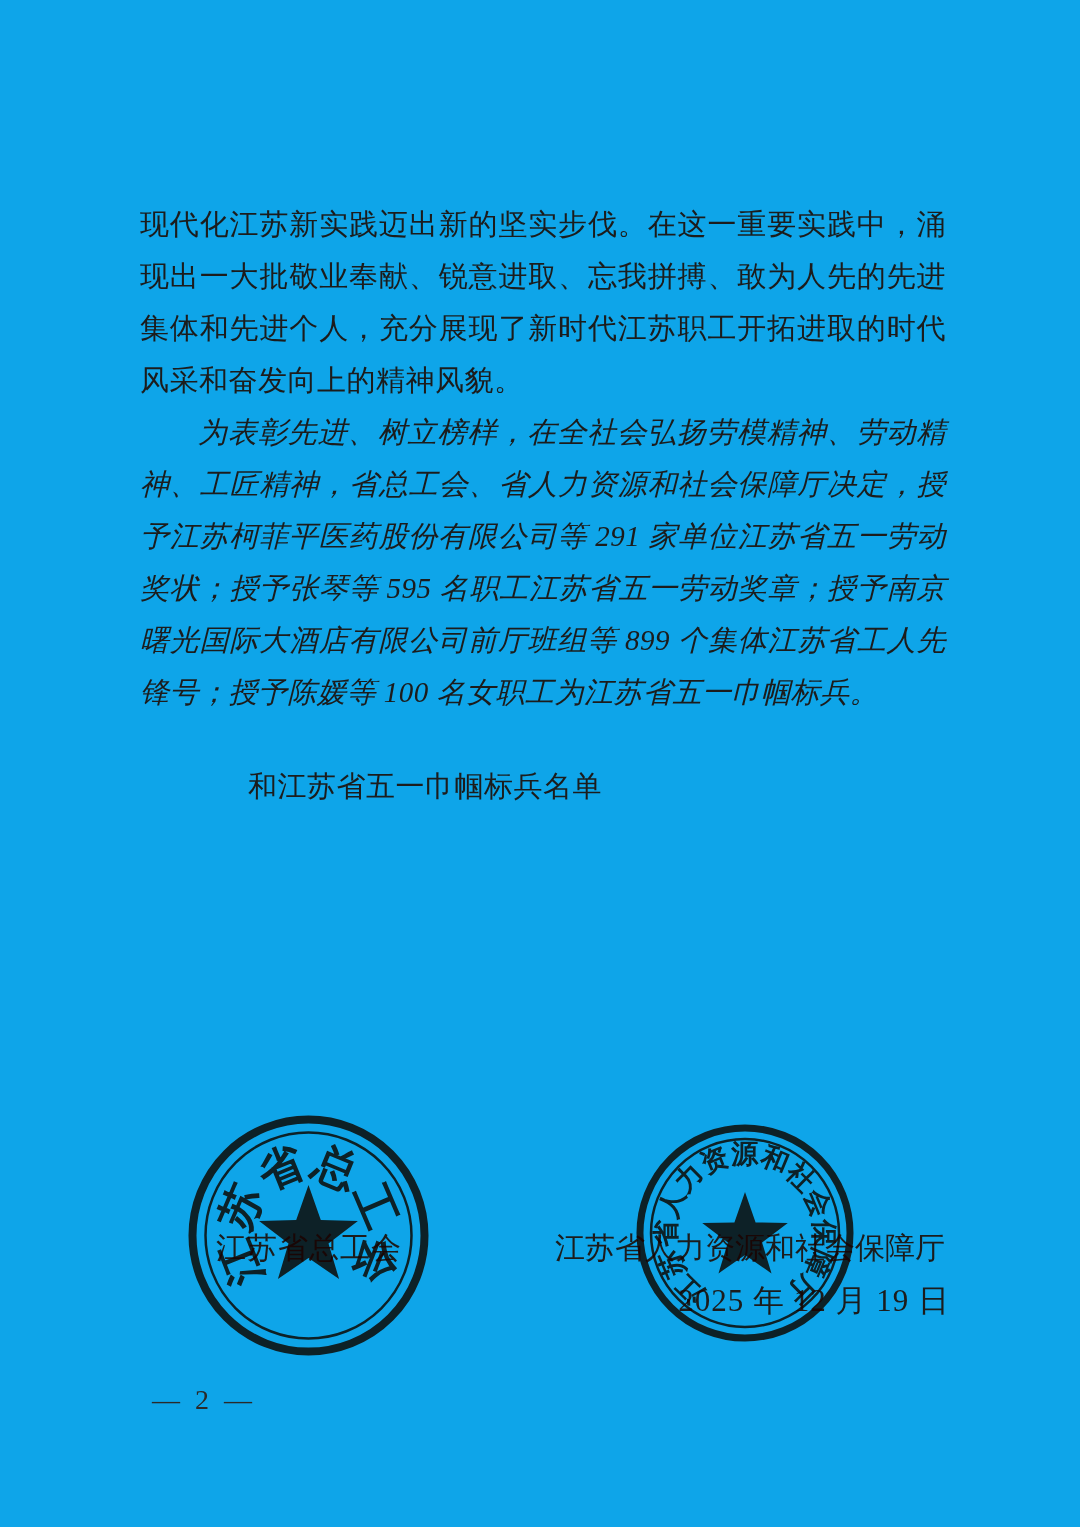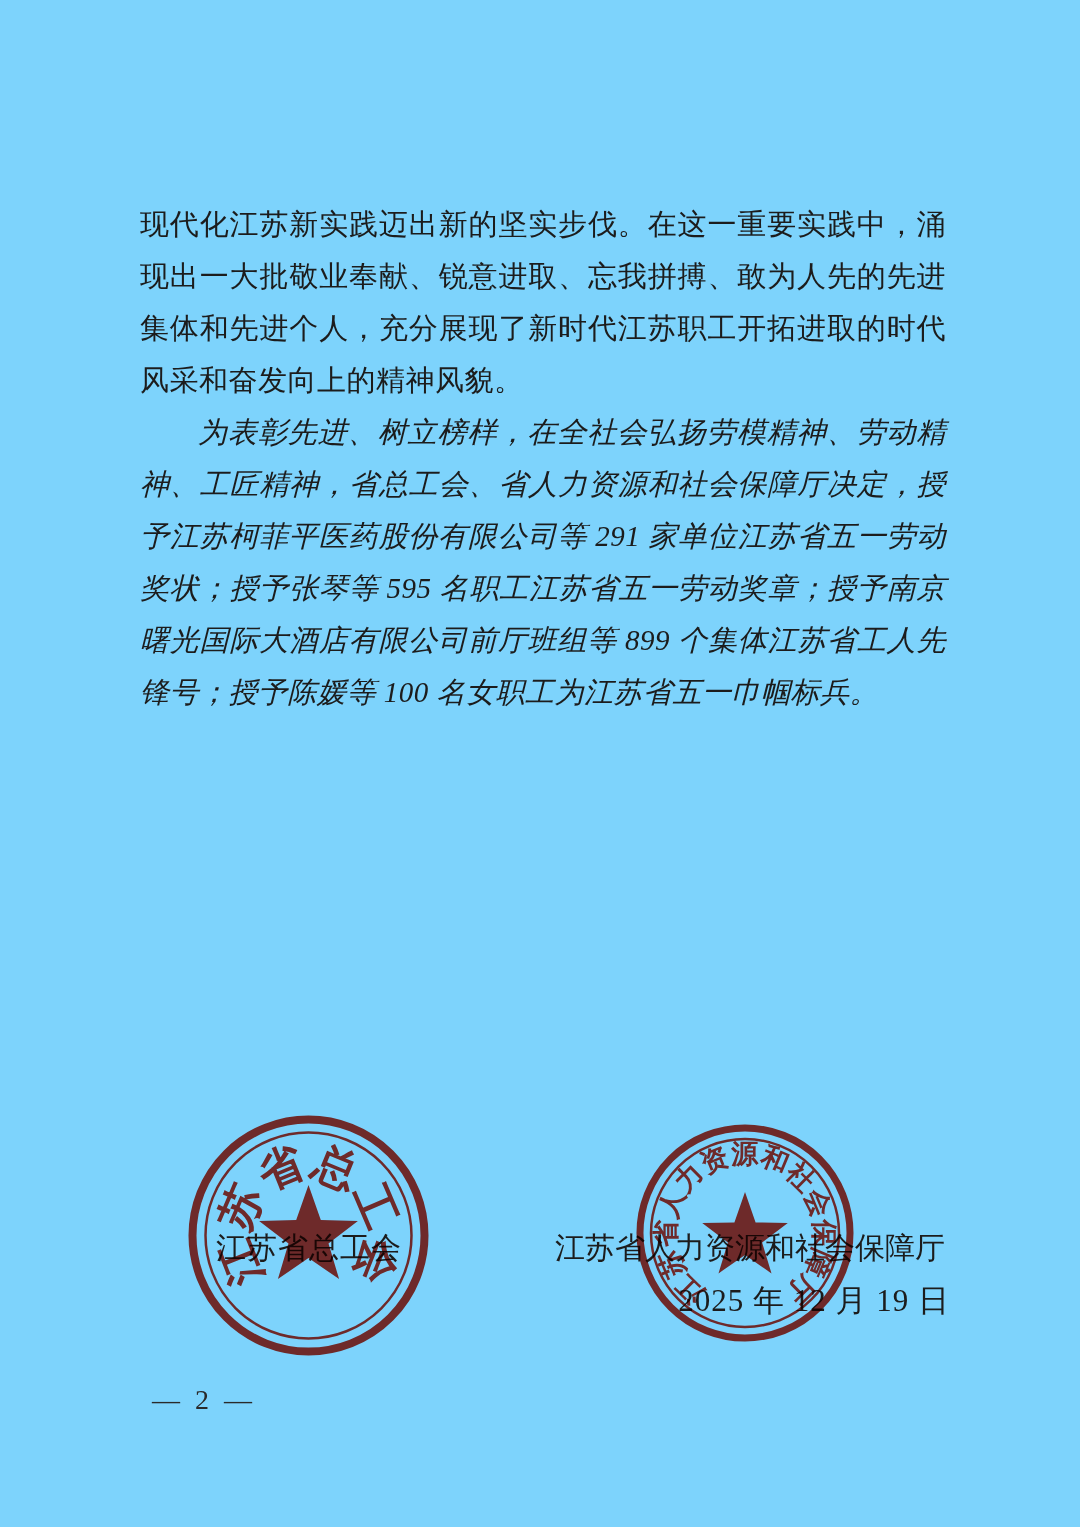--- a/index.html
+++ b/index.html
@@ -1,20 +1,20 @@
 <!DOCTYPE html>
 <html><head>
 <meta charset="utf-8">
 <style>
   html, body { margin: 0; padding: 0; background: #ffffff; }
   .page {
     position: relative;
     width: 1080px;
     height: 1527px;
-    background: #7dd3fc;
+    background: #0ea5e9;
     overflow: hidden;
     font-family: "Liberation Serif", "DejaVu Serif", serif;
     color: #1c1c1c;
   }
   .content {
     position: absolute;
     left: 140px;
     top: 198px;
     width: 806px;
   }
@@ -86,20 +86,21 @@
 </head>
 <body>
 
 <div class="page">
 
   <div class="content">
     <p class="body-para">现代化江苏新实践迈出新的坚实步伐。在这一重要实践中，涌现出一大批敬业奉献、锐意进取、忘我拼搏、敢为人先的先进集体和先进个人，充分展现了新时代江苏职工开拓进取的时代风采和奋发向上的精神风貌。</p>
     <p class="body-para indent">为表彰先进、树立榜样，在全社会弘扬劳模精神、劳动精神、工匠精神，省总工会、省人力资源和社会保障厅决定，授予江苏柯菲平医药股份有限公司等 291 家单位江苏省五一劳动奖状；授予张琴等 595 名职工江苏省五一劳动奖章；授予南京曙光国际大酒店有限公司前厅班组等 899 个集体江苏省工人先锋号；授予陈媛等 100 名女职工为江苏省五一巾帼标兵。</p>
 
     <div class="attachment">
+      <div class="line2">和江苏省五一巾帼标兵名单</div>
     </div>
   </div>
 
   <div class="sig-left-org">江苏省总工会</div>
   <div class="sig-right-org">江苏省人力资源和社会保障厅</div>
   <div class="sig-date">2025 年 12 月 19 日</div>
 
   <div class="seal seal-left">
     <svg viewBox="0 0 245 245">
       <defs>

